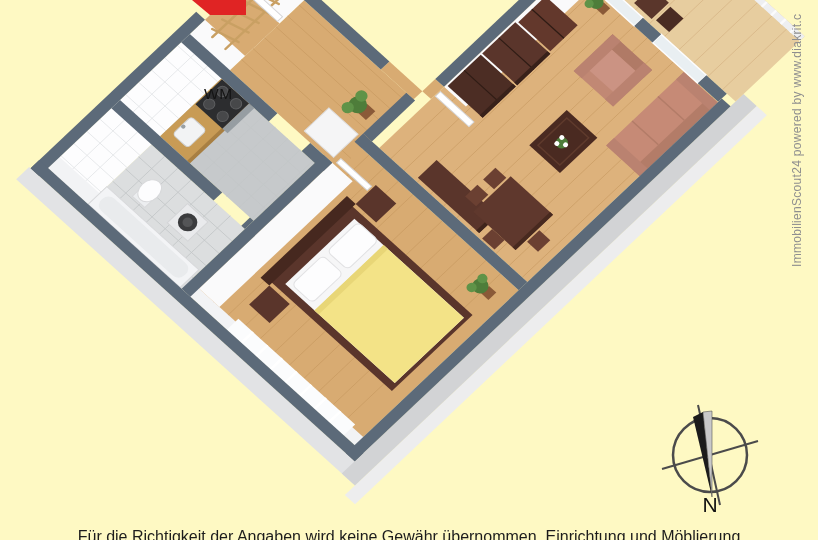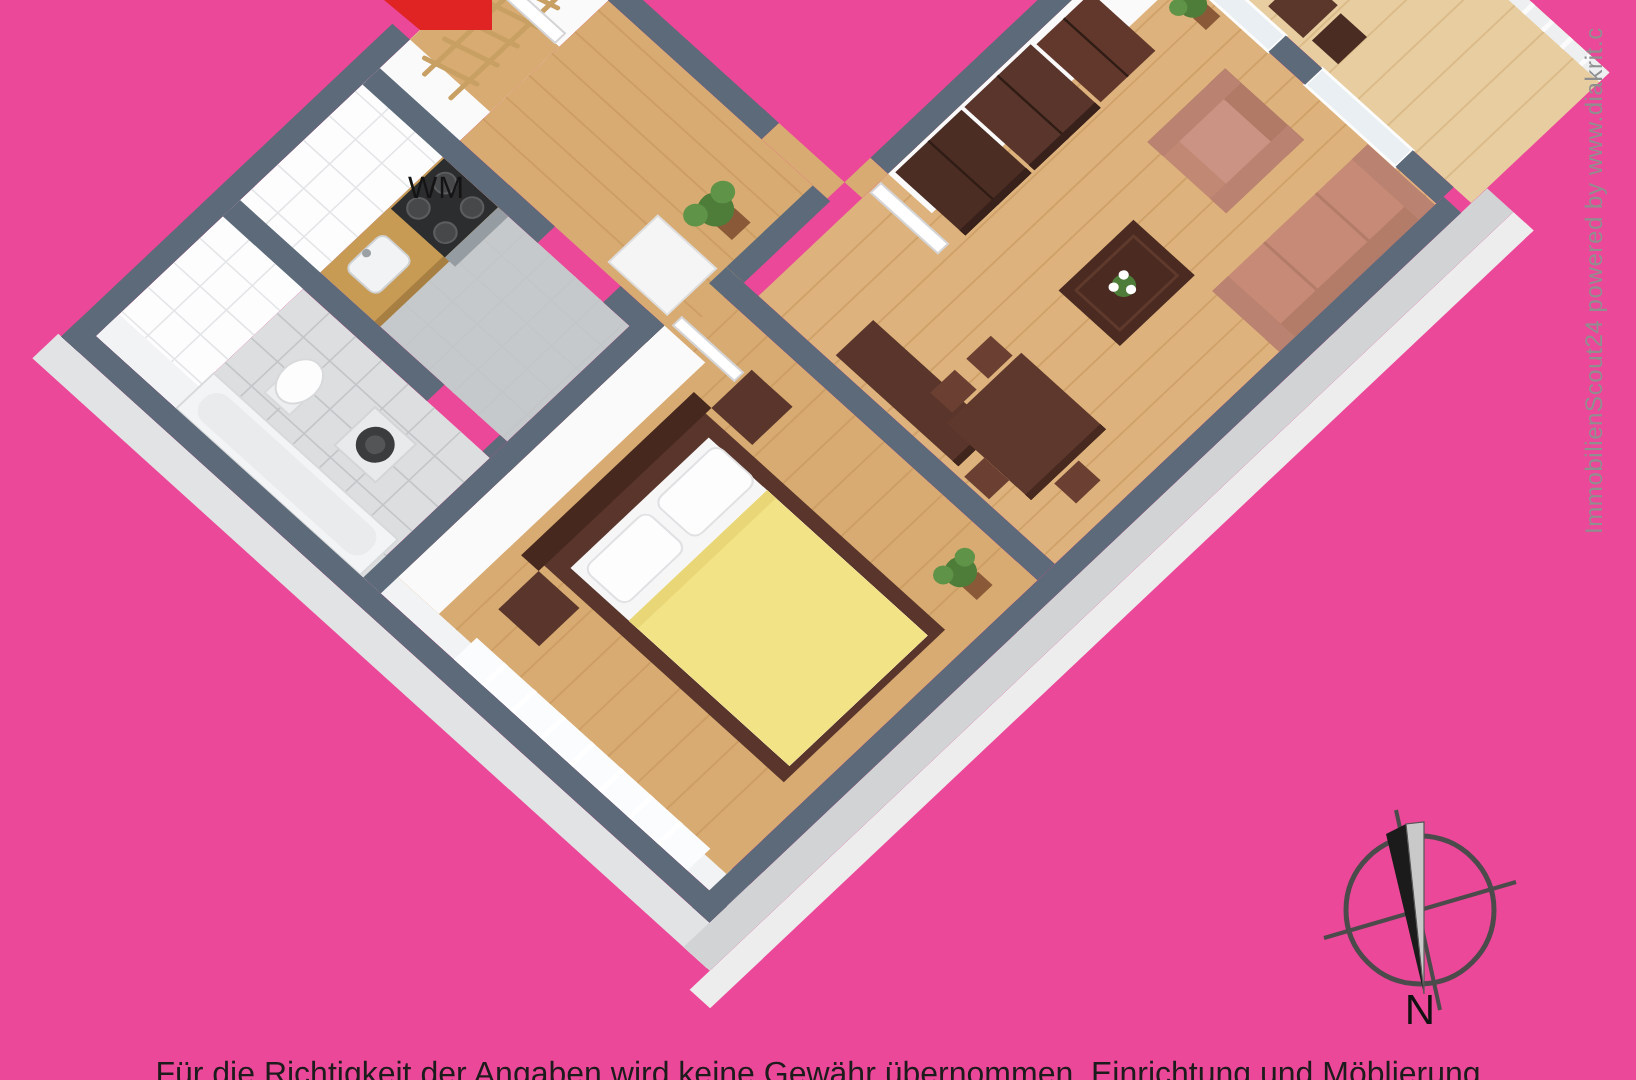--- a/index.html
+++ b/index.html
@@ -1,17 +1,17 @@
 <!DOCTYPE html>
 <html><head>
 <meta charset="utf-8">
 <style>
   html,body{margin:0;padding:0;background:#ffffff;width:818px;height:540px;overflow:hidden;}
   body{font-family:"Liberation Sans", sans-serif;}
-  #stage{position:relative;width:818px;height:540px;background:#ec4899;}
+  #stage{position:relative;width:818px;height:540px;background:#fef9c3;}
   svg text{font-family:"Liberation Sans", sans-serif;}
   .wm-text{font-size:15.5px;fill:#141414;letter-spacing:.5px;}
   .north-text{font-size:21px;fill:#111;}
   .watermark-text{font-size:12px;fill:#8f8f8f;letter-spacing:.3px;}
   .disclaimer-text{font-size:16px;fill:#1c1c1c;}
   .plank{stroke:#c2945a;stroke-width:.9;opacity:.55;fill:none;}
   .plank-light{stroke:#d2ad7c;stroke-width:.9;opacity:.6;fill:none;}
   .tilegrid{stroke:#c3c6c8;stroke-width:.8;fill:none;}
   .walltile{stroke:#e3e5e7;stroke-width:.8;fill:none;}
   .rack{stroke:#c9a063;stroke-width:2.5;fill:none;stroke-linecap:round;}

